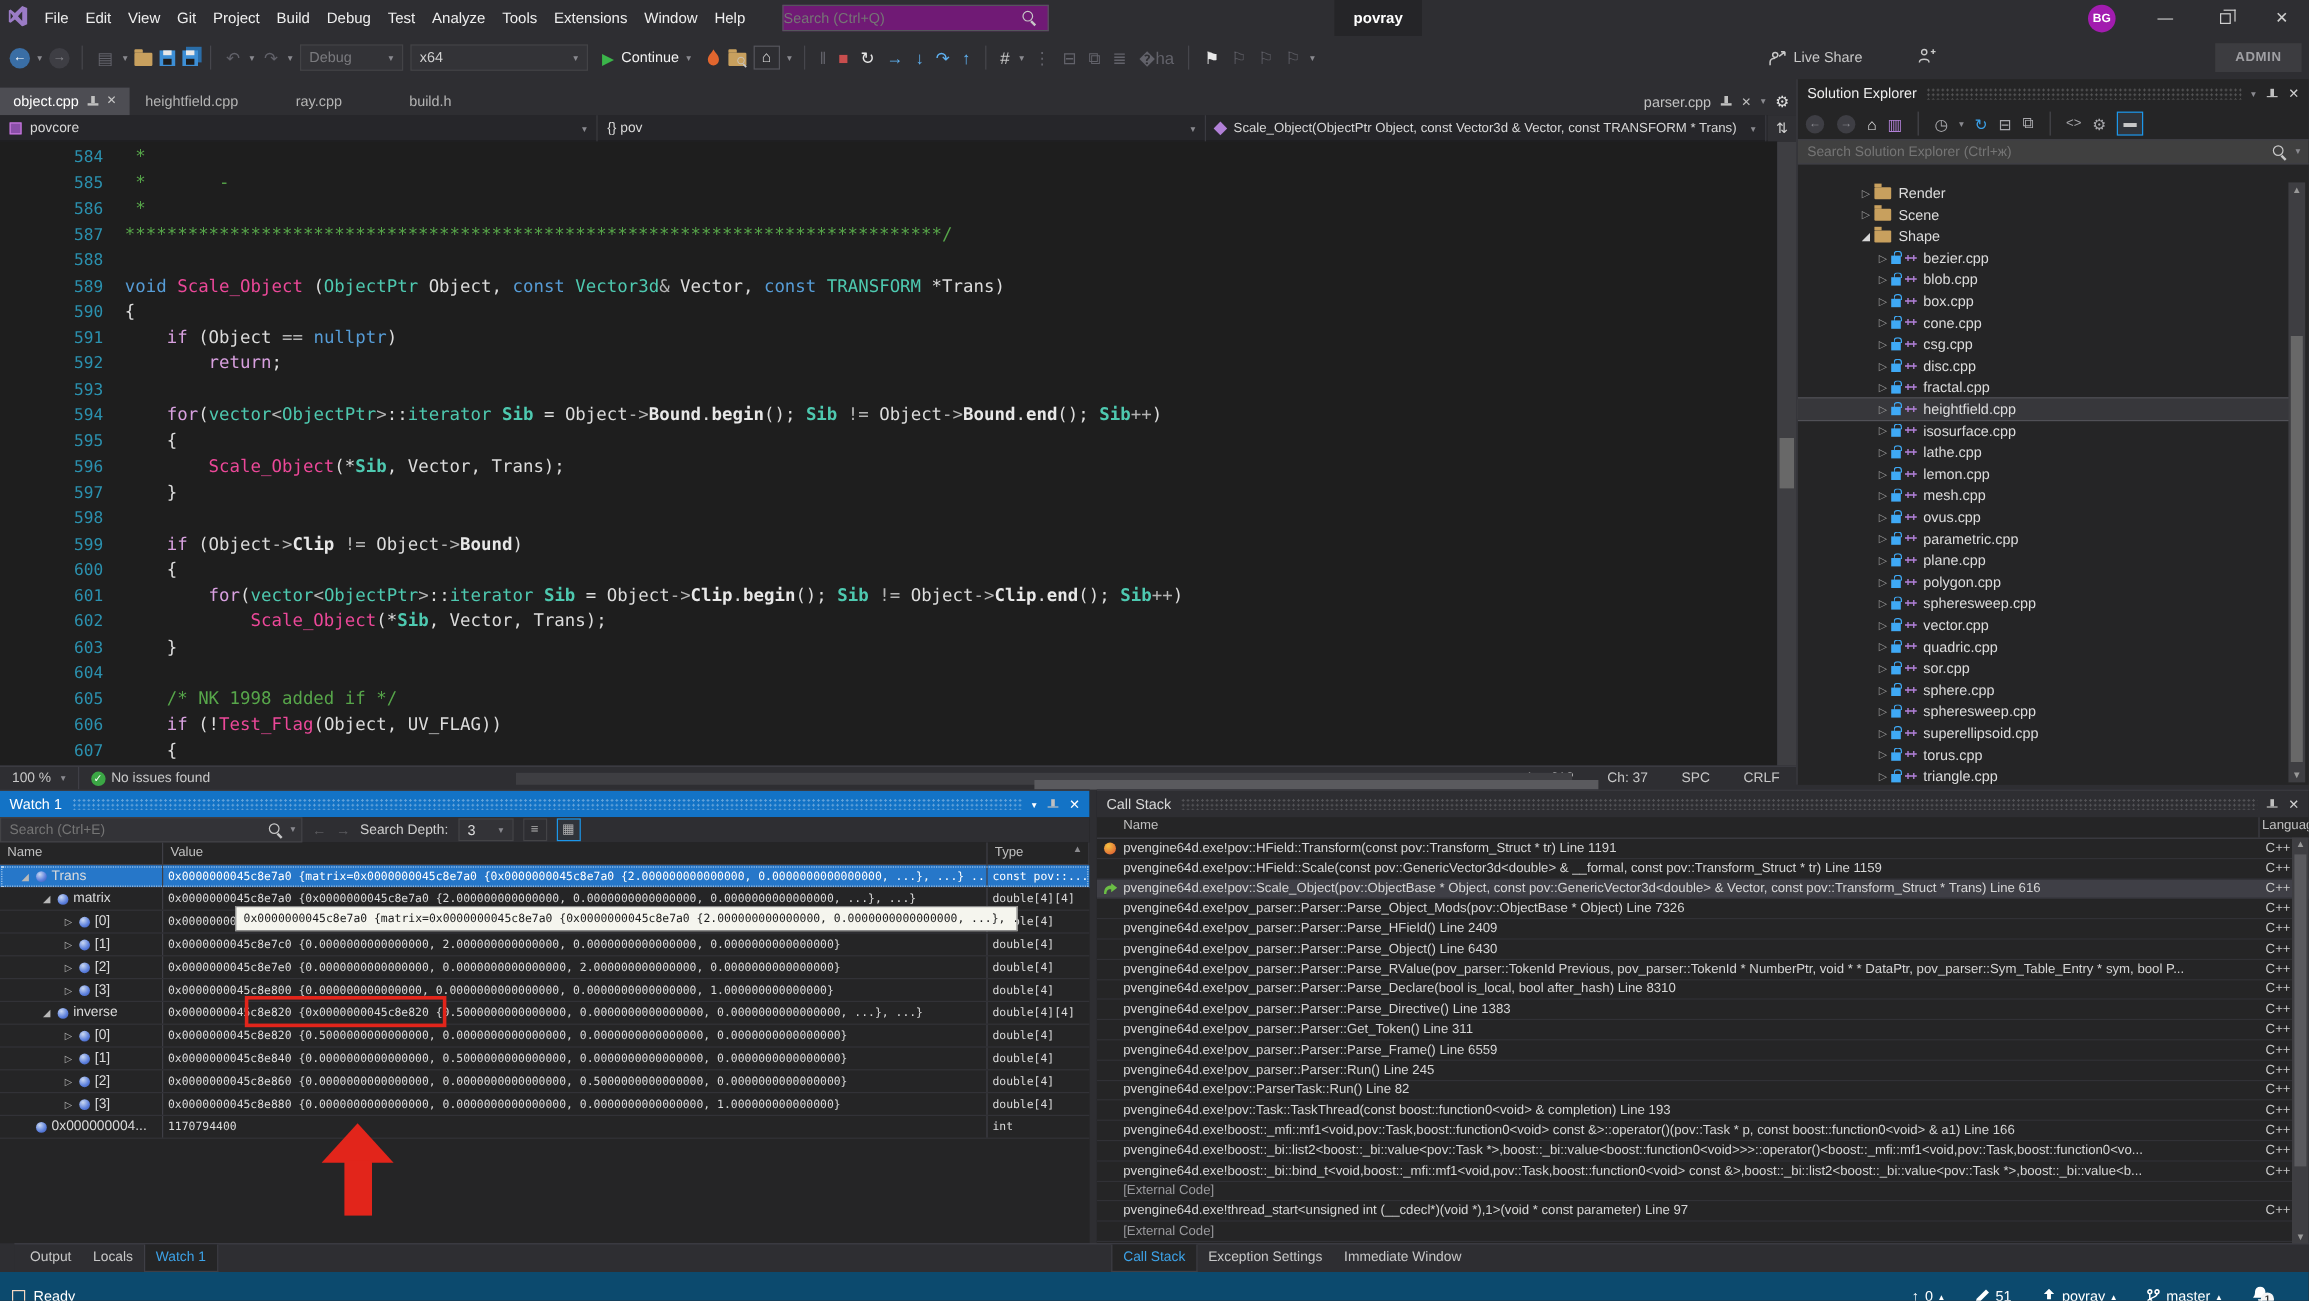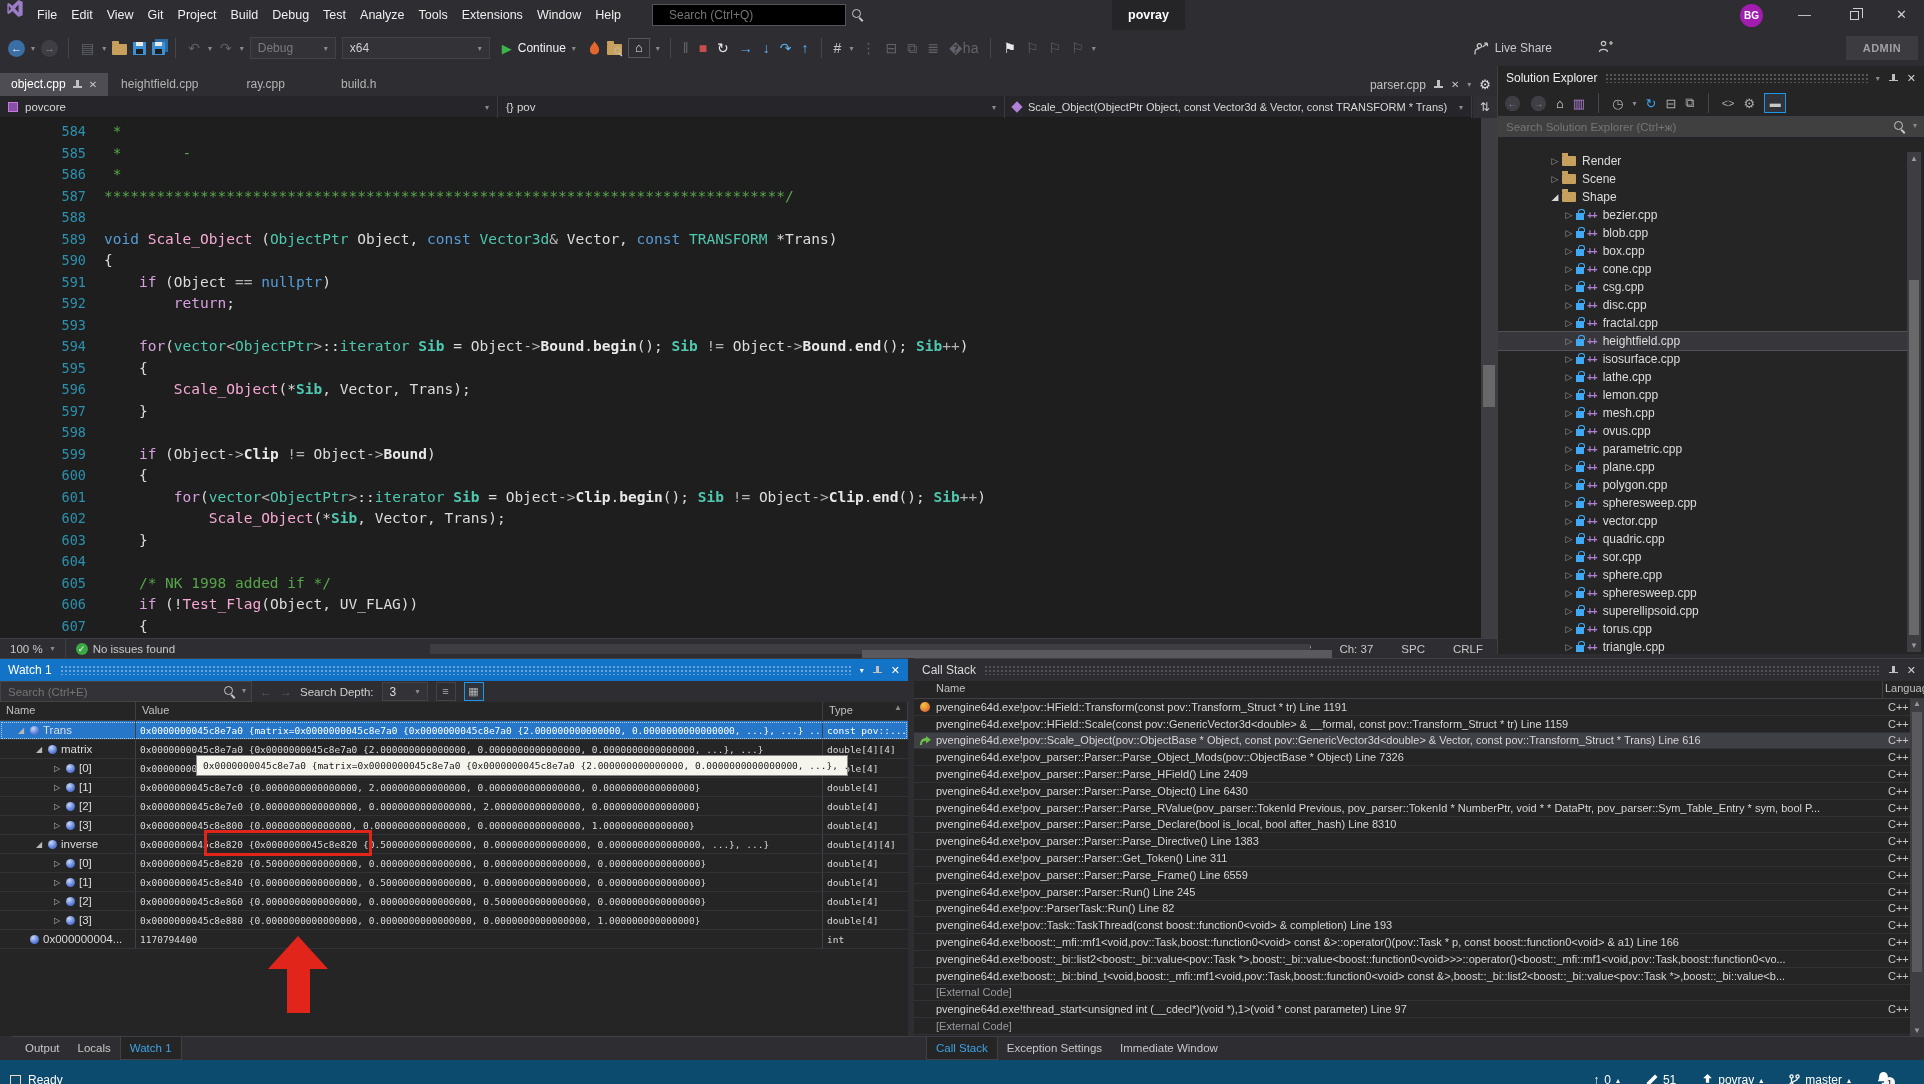--- a/index.html
+++ b/index.html
@@ -1,23 +1,23 @@
 <!DOCTYPE html>
 <html><head>
 <meta charset="utf-8">
 <style>
 *{box-sizing:border-box;margin:0;padding:0}
 html,body{width:1924px;height:1084px;overflow:hidden}
 body{background:#2E2E32;font-family:"Liberation Sans",sans-serif;color:#DCDCDC;position:relative;font-size:12px}
 .ab{position:absolute}
 
-#titlebar{left:0;top:0;width:1924px;height:30px;background:#2E2E32;display:flex;align-items:flex-start}
+#titlebar{left:0;top:0;width:1924px;height:30px;background:#2E2E32;display:flex;align-items:center}
 #vslogo{width:30px;text-align:center;flex:none}
 .menu{padding:0 7px;font-size:12.5px;color:#EFEFEF;line-height:30px;cursor:default}
-#tb-search{position:absolute;left:652px;top:4px;width:194px;height:22px;background:#000000;border:1px solid#55555C;color:#9A9A9A;font-size:12px;padding:0 26px 0 16px;font-family:"Liberation Sans",sans-serif}
+#tb-search{position:absolute;left:652px;top:4px;width:222px;height:22px;background:#701a75;border:1px solid#55555C;color:#9A9A9A;font-size:12px;padding:0 26px 0 0;font-family:"Liberation Sans",sans-serif}
 .mag{display:inline-block;width:9px;height:9px;border:1.6px solid #C8C8C8;border-radius:50%;position:relative}
 .mag:after{content:"";position:absolute;width:1.8px;height:5px;background:#C8C8C8;left:7px;top:7px;transform:rotate(-45deg)}
 #tb-search-mag{position:absolute;left:852px;top:9px}
 #win-title{position:absolute;left:1112px;top:0;height:30px;line-height:30px;padding:0 16px;background:#252528;font-weight:bold;font-size:12.5px;color:#FFF}
 #avatar{position:absolute;left:1740px;top:4px;width:23px;height:23px;border-radius:50%;background:#a21caf;color:#FFF;font-size:10px;font-weight:bold;text-align:center;line-height:23px}
 .wbtn{position:absolute;top:0;width:45px;height:30px;text-align:center;line-height:30px;color:#CFCFCF;font-size:13px}
 #w-min{left:1782px}#w-res{left:1832px}#w-close{left:1879px}
 .resbox{display:inline-block;width:9px;height:9px;border:1px solid #CFCFCF;position:relative;top:1px}
 .resbox:before{content:"";position:absolute;left:2px;top:-4px;width:9px;height:9px;border:1px solid #CFCFCF;border-left:none;border-bottom:none}
 
@@ -56,21 +56,21 @@
 .bc .drop{margin-left:auto}
 #bc1{width:498px}#bc2{width:507px}#bc3{width:467px}
 .projico{width:10px;height:10px;border:1.5px solid #C678DD;background:#8A4FA8}
 .cubeico{width:8px;height:8px;background:#B180D7;transform:rotate(45deg)}
 #splitbtn{width:24px;height:22px;margin-left:auto;text-align:center;line-height:22px;color:#D0D0D0;background:#303034;font-size:12px}
 
 #code{left:0;top:118px;width:1481px;height:520px;background:#1E1E1E;font-family:"DejaVu Sans Mono",monospace;font-size:14.5px;overflow:hidden;padding-top:3px}
 .cl{display:flex;height:21.5px;line-height:21.5px;white-space:pre}
 .ln{width:104px;text-align:right;padding-right:18px;color:#2B91AF;flex:none;font-size:13.5px}
 .tk-pl{color:#DCDCDC}.tk-kw{color:#569CD6}.tk-ct{color:#D8A0DF}.tk-ty{color:#4EC9B0}
-.tk-fn{color:#f9a8d4}.tk-op{color:#B4B4B4}.tk-cm{color:#57A64A}
+.tk-fn{color:#ec4899}.tk-op{color:#B4B4B4}.tk-cm{color:#57A64A}
 .tk-mem{color:#E8E8E8;font-weight:bold}.tk-loc{color:#4EC9B0;font-weight:bold}
 #vscroll{left:1481px;top:118px;width:16px;height:520px;background:#3E3E42}
 #vthumb{left:1483px;top:365px;width:12px;height:42px;background:#686868}
 
 #estatus{left:0;top:638px;width:1497px;height:20px;background:#2E2E32;border-top:1px solid #3F3F46;display:flex;align-items:center;font-size:11.5px;color:#C8C8C8}
 #ezoom{display:flex;align-items:center;gap:8px;padding:0 10px;border-right:1px solid #3F3F46;height:100%}
 .okdot{width:12px;height:12px;border-radius:50%;background:#3BA745;color:#fff;font-size:9px;text-align:center;line-height:12px}
 #health{display:flex;align-items:center;gap:5px;padding:0 10px}
 #hscroll{position:absolute;left:430px;top:5px;width:880px;height:10px;background:#3E3E42}
 #hthumb{position:absolute;left:432px;top:6px;width:470px;height:8px;background:#5A5A5E}

